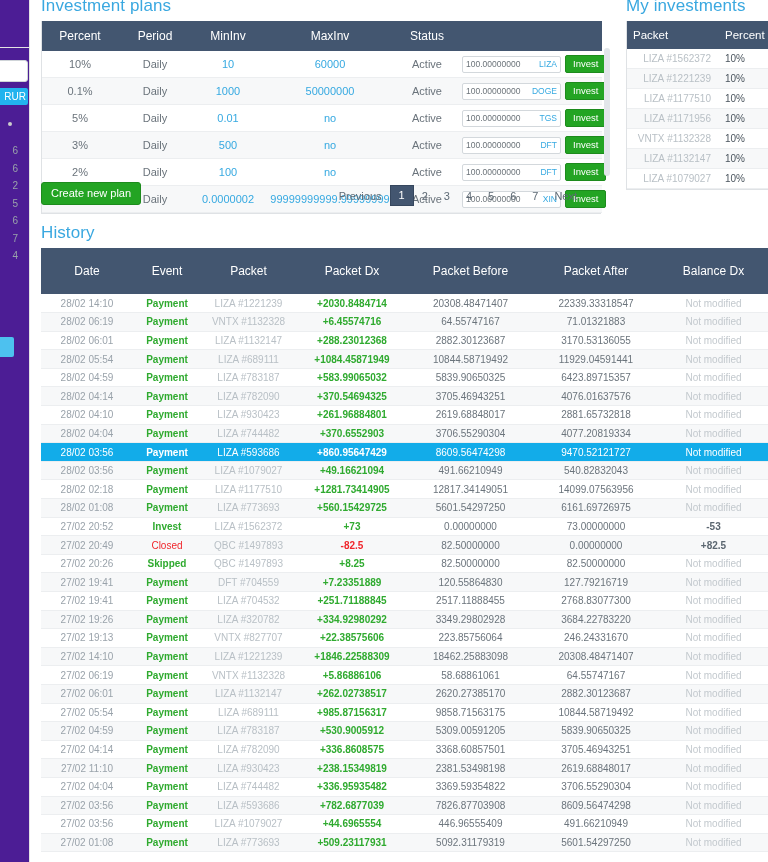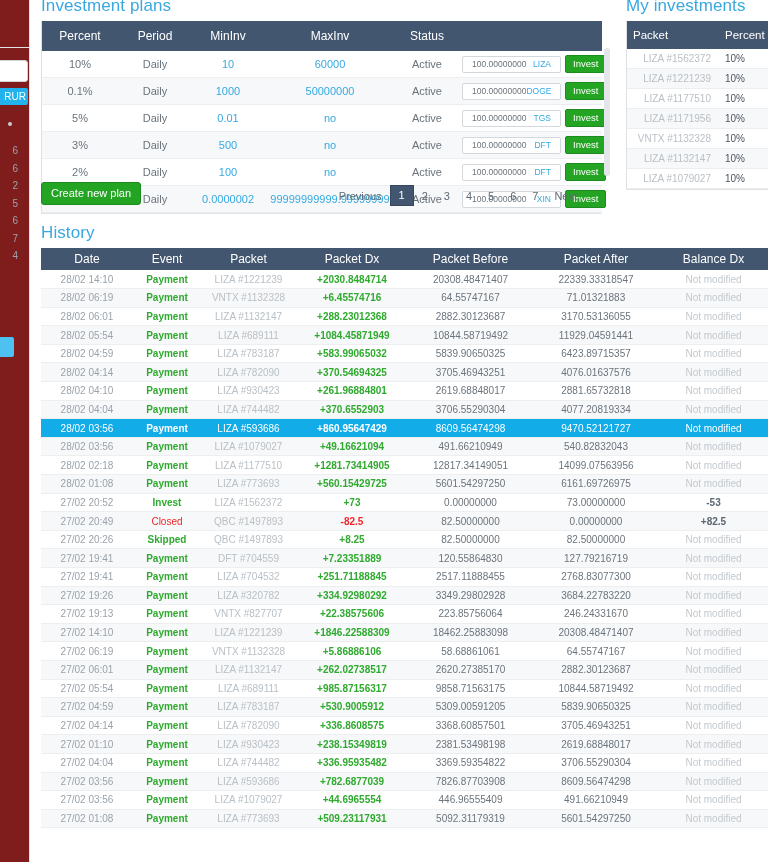--- a/index.html
+++ b/index.html
@@ -15,21 +15,21 @@
     position: relative;
     width: 768px; height: 862px;
     background: #ffffff;
     overflow: hidden;
   }
 
   
   .left-rail {
     position: absolute; left: 0; top: 0;
     width: 30px; height: 862px;
-    background: #7f1d1d;
+    background: #4c1d95;
     border-right: 1px solid #e3e3e3;
     overflow: hidden;
   }
   .rail-divider {
     position: absolute; left: 0; top: 47px;
     width: 30px; height: 1px; background: #e3e3e3;
   }
   .rail-box {
     position: absolute; left: -14px; top: 60px;
     width: 42px; height: 22px;
@@ -110,21 +110,21 @@
     border-top: none;
     background: #fff;
   }
   #plans-table tbody td { font-size: 11px; color: #6a737b; }
   #plans-table .num { color: #36a9e1; }
   .inv-cell { text-align: right !important; padding-right: 0 !important; }
   .amt-input {
     display: inline-flex; align-items: center;
     width: 99px; height: 17px;
     border: 1px solid #d3d8dc; border-radius: 2px;
-    background: #fff; padding: 0 9px;
+    background: #fff; padding: 0 3px;
     vertical-align: middle;
   }
   .amt-input .v { font-size: 8.5px; color: #6b7379; }
   .amt-input .cur { font-size: 8.5px; color: #36a9e1; margin-left: auto; }
   .invest-btn {
     display: inline-block; vertical-align: middle;
     margin-left: 4px;
     background: #23a423;
     border: 1px solid #1d8b1d; border-radius: 2px;
     color: #fff; font-size: 9.5px;
@@ -174,21 +174,21 @@
     border: 1px solid #36475e;
     padding: 2px 8px;
   }
 
   
   #history-panel {
     position: absolute; left: 41px; top: 223px;
     width: 727px;
   }
   #history-table { font-size: 10px; }
-  #history-table thead th { font-size: 12px; padding: 4px 4px; }
+  #history-table thead th { font-size: 12px; padding: 16px 4px; }
   #history-table tbody td { height: 18.6px; padding: 3px 4px; font-size: 10px; }
   #history-table col.c-date   { width: 92px; }
   #history-table col.c-event  { width: 68px; }
   #history-table col.c-pkt    { width: 95px; }
   #history-table col.c-dx     { width: 112px; }
   #history-table col.c-before { width: 125px; }
   #history-table col.c-after  { width: 126px; }
   #history-table col.c-bal    { width: 109px; }
 
   #history-table td.date   { color: #9aa3ab; }
@@ -629,21 +629,21 @@
           <tr>
             <td class="date">27/02 04:14</td>
             <td><span class="ev-payment">Payment</span></td>
             <td class="pkt">LIZA #782090</td>
             <td><span class="pos">+336.8608575</span></td>
             <td class="before">3368.60857501</td>
             <td class="after">3705.46943251</td>
             <td class="bal nm">Not modified</td>
           </tr>
           <tr>
-            <td class="date">27/02 01:10</td>
+            <td class="date">27/02 11:10</td>
             <td><span class="ev-payment">Payment</span></td>
             <td class="pkt">LIZA #930423</td>
             <td><span class="pos">+238.15349819</span></td>
             <td class="before">2381.53498198</td>
             <td class="after">2619.68848017</td>
             <td class="bal nm">Not modified</td>
           </tr>
           <tr>
             <td class="date">27/02 04:04</td>
             <td><span class="ev-payment">Payment</span></td>

